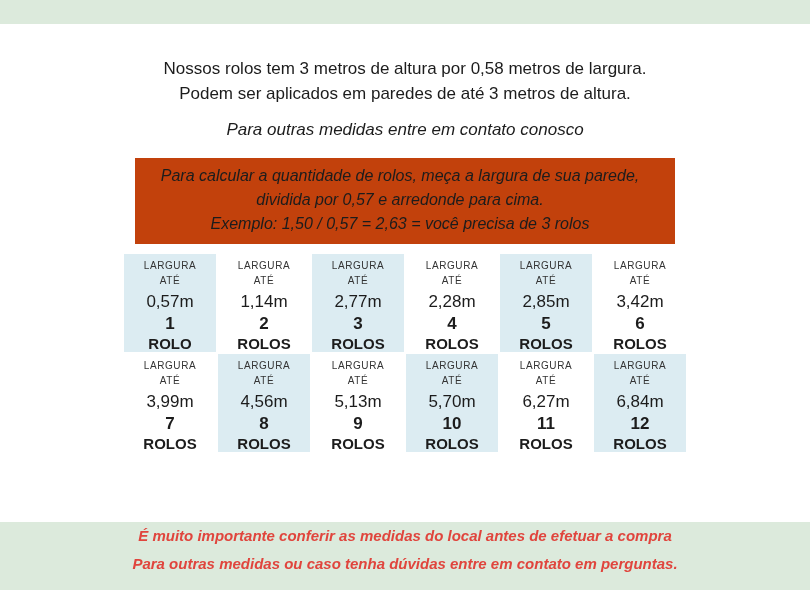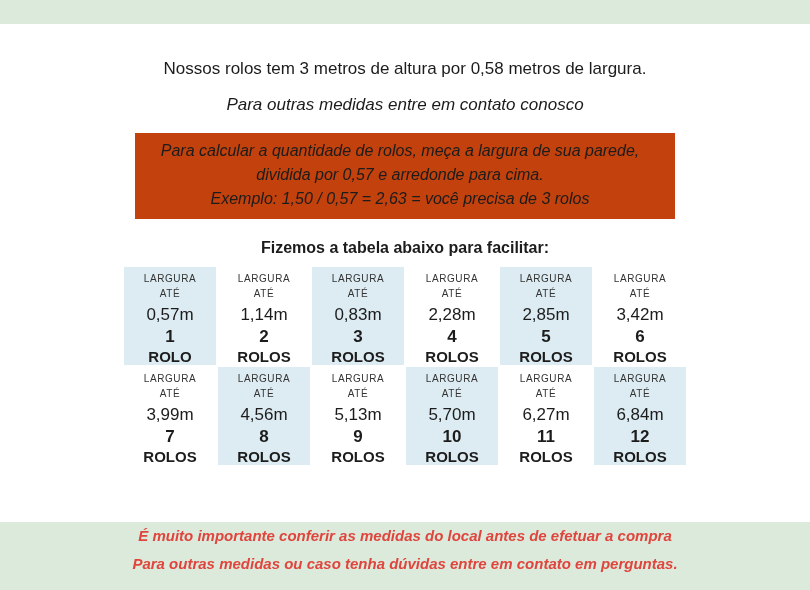--- a/index.html
+++ b/index.html
@@ -158,30 +158,30 @@
 <body>
 
 <div class="page">
 
   <div class="band band-top"></div>
 
   <div class="content">
 
     <div class="intro">
       <div class="intro-line">Nossos rolos tem 3 metros de altura por 0,58 metros de largura.</div>
+      <div class="intro-line">Podem ser aplicados em paredes de até 3 metros de altura.</div>
       <div class="italic-line">Para outras medidas entre em contato conosco</div>
     </div>
 
     <div class="highlight-box">
       <div class="highlight-line">Para calcular a quantidade de rolos, meça a largura de sua parede,</div>
       <div class="highlight-line">dividida por 0,57 e arredonde para cima.</div>
       <div class="highlight-line">Exemplo: 1,50 / 0,57 = 2,63 = você precisa de 3 rolos</div>
     </div>
 
-    <div class="table-caption">Fizemos a tabela abaixo para facilitar:</div>
 
     <div class="table-wrap">
 
       <div class="row">
         <div class="cell tint">
           <div class="lbl">LARGURA</div>
           <div class="lbl">ATÉ</div>
           <div class="m">0,57m</div>
           <div class="n">1</div>
           <div class="u">ROLO</div>
@@ -189,21 +189,21 @@
         <div class="cell">
           <div class="lbl">LARGURA</div>
           <div class="lbl">ATÉ</div>
           <div class="m">1,14m</div>
           <div class="n">2</div>
           <div class="u">ROLOS</div>
         </div>
         <div class="cell tint">
           <div class="lbl">LARGURA</div>
           <div class="lbl">ATÉ</div>
-          <div class="m">0,83m</div>
+          <div class="m">2,77m</div>
           <div class="n">3</div>
           <div class="u">ROLOS</div>
         </div>
         <div class="cell">
           <div class="lbl">LARGURA</div>
           <div class="lbl">ATÉ</div>
           <div class="m">2,28m</div>
           <div class="n">4</div>
           <div class="u">ROLOS</div>
         </div>

